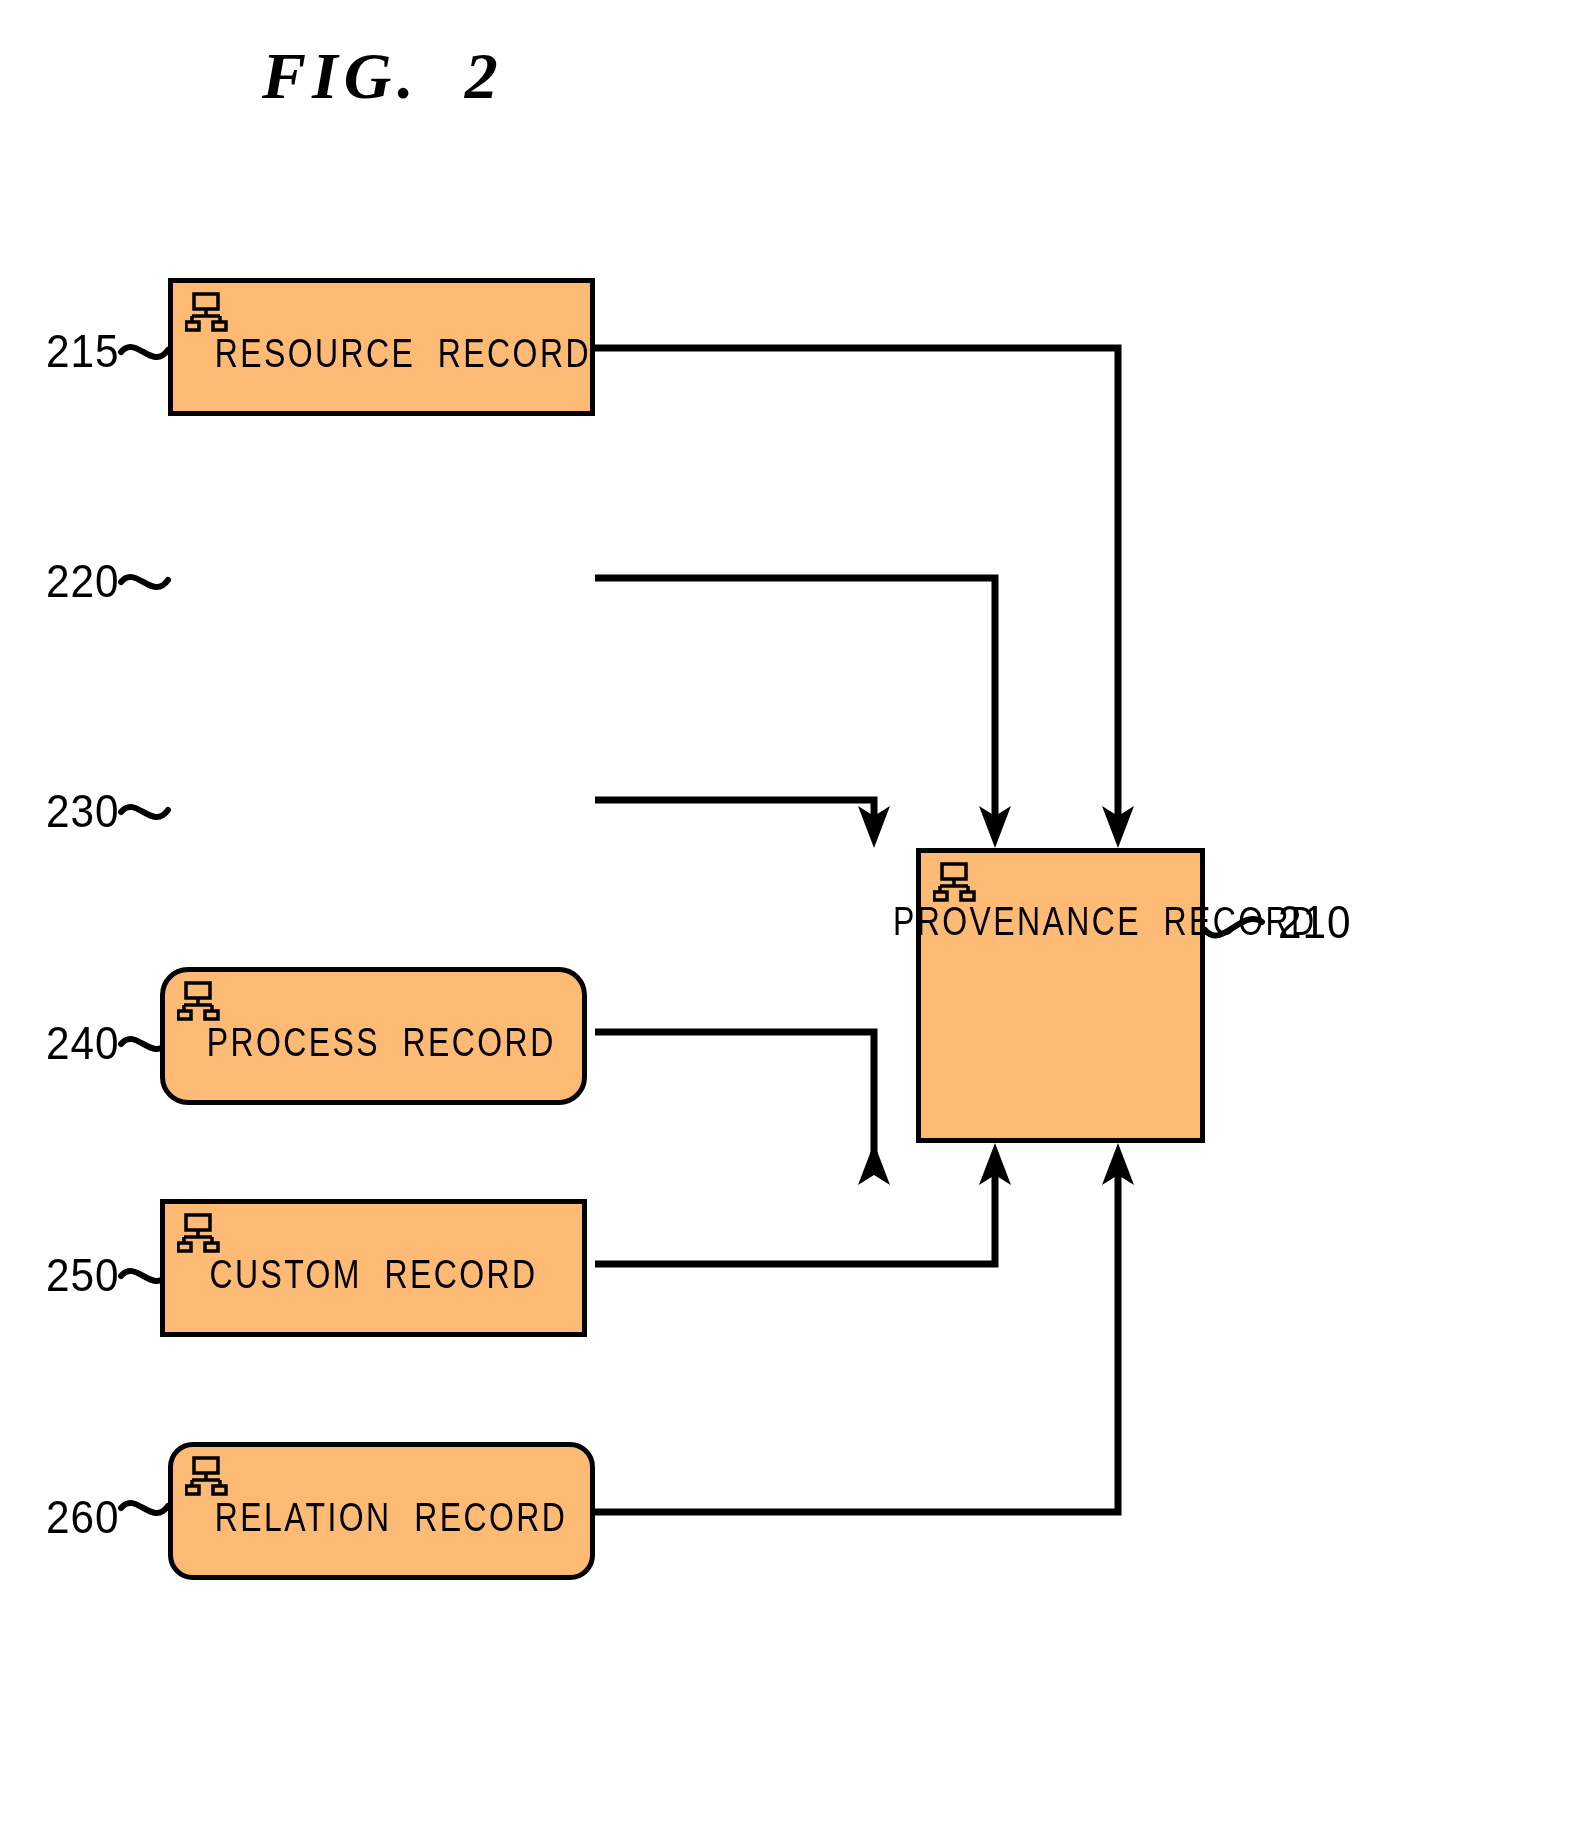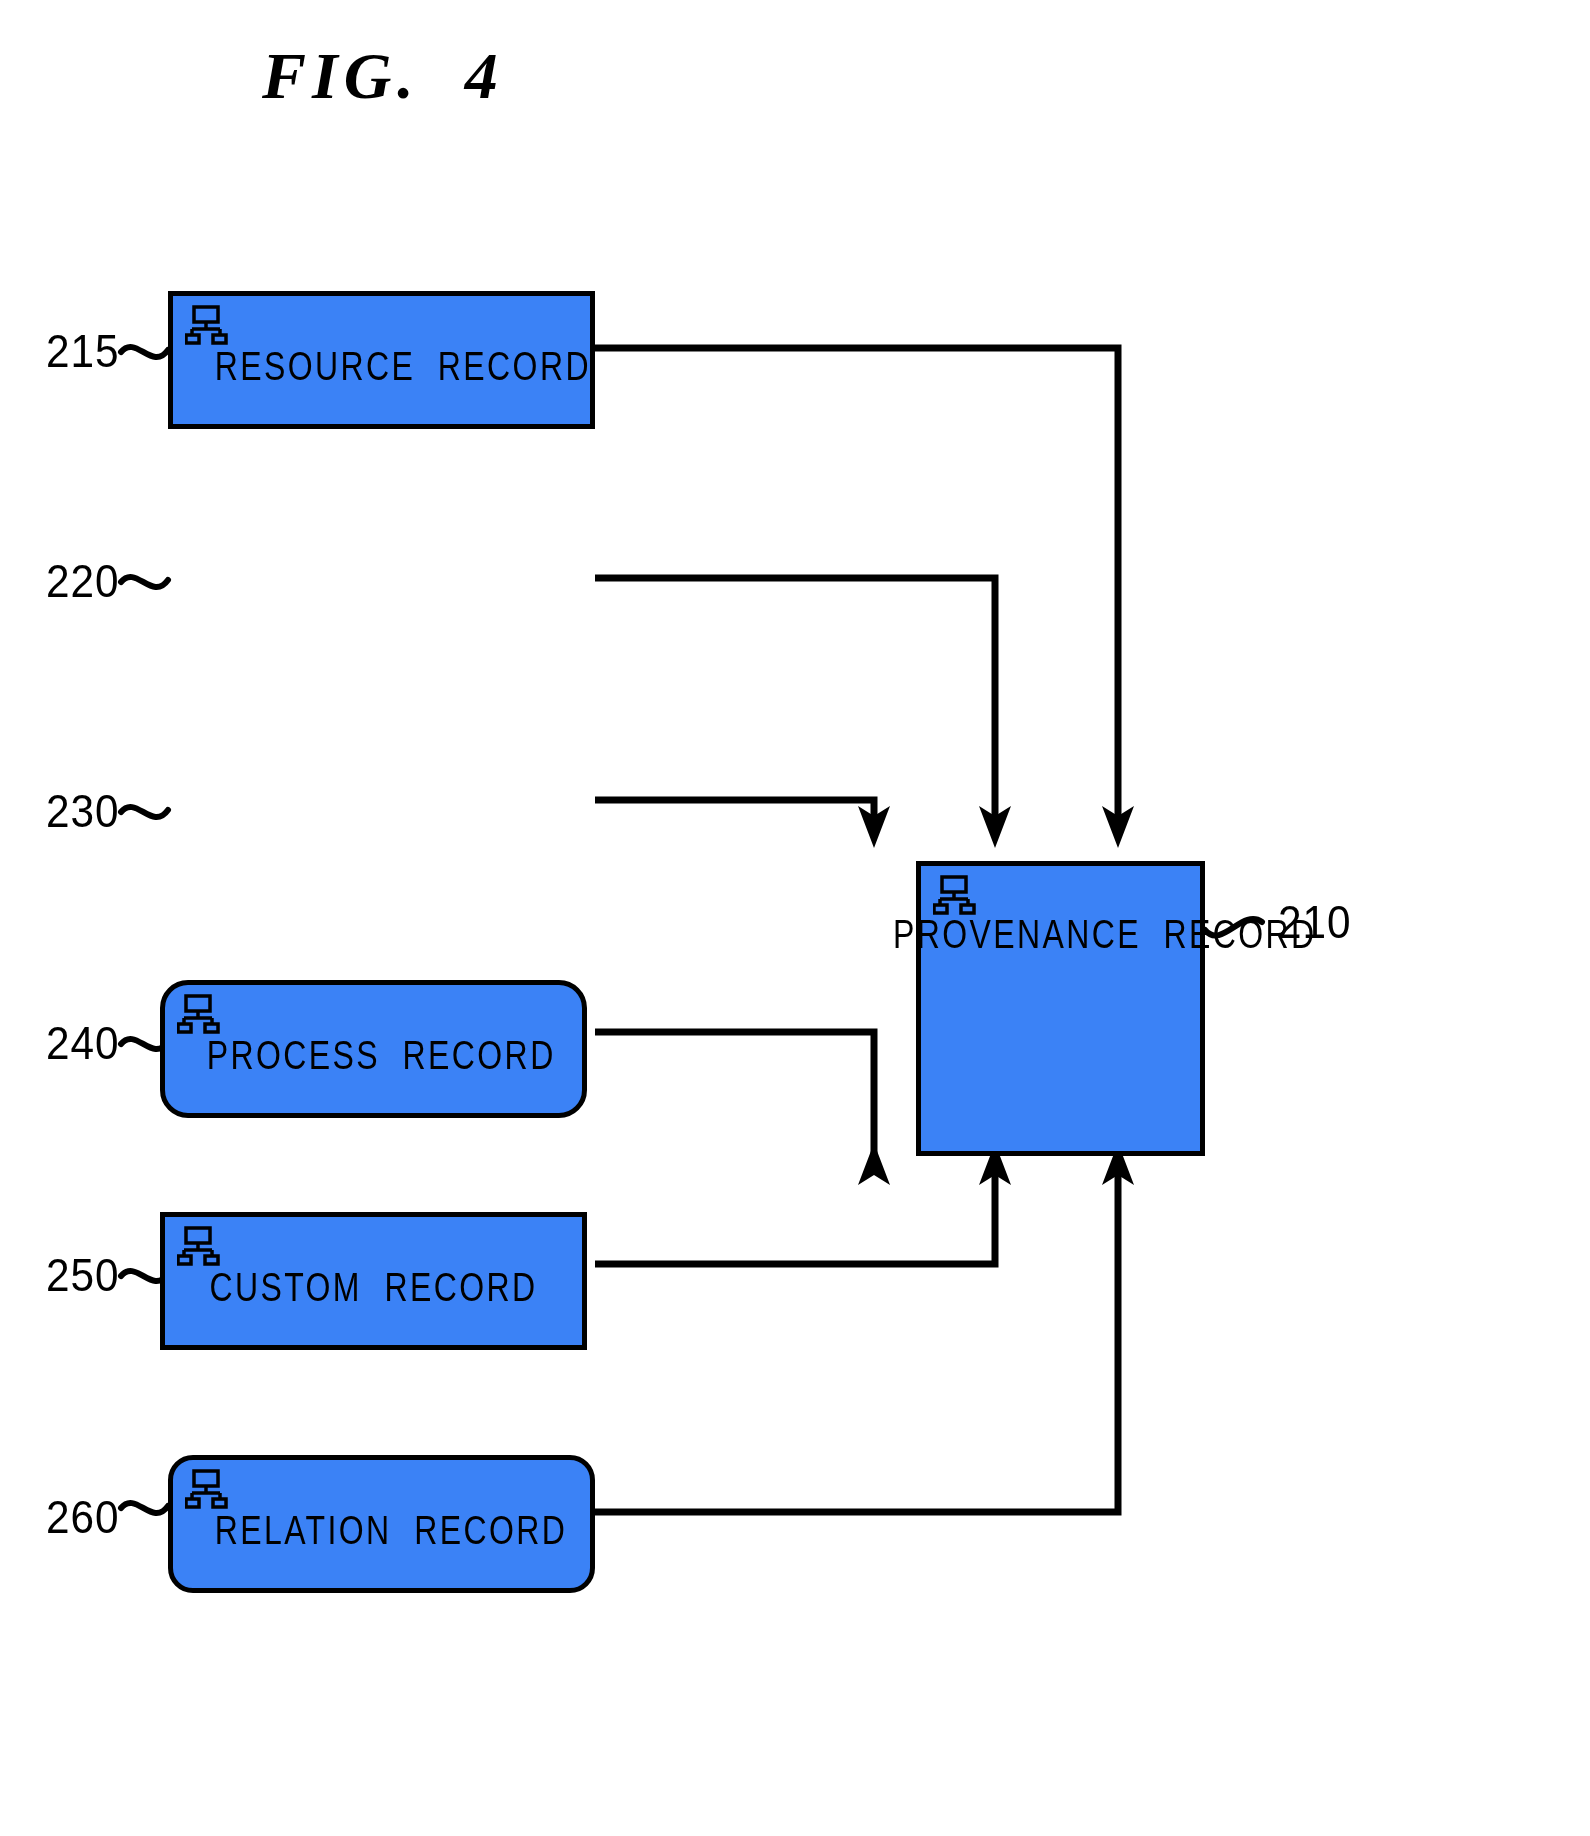--- a/index.html
+++ b/index.html
@@ -26,22 +26,21 @@
     font-weight: 700;
     font-size: 66px;
     letter-spacing: 6px;
     color: #000000;
     white-space: pre;
   }
   .node-box {
     position: absolute;
     box-sizing: border-box;
     border: 5px solid #000000;
-    background: #3b82f6;
-    margin-top: 13px;
+    background: #fdba74;
   }
   .node-label {
     position: absolute;
     left: 0;
     right: 0;
     text-align: center;
     font-family: "Liberation Sans", sans-serif;
     font-size: 40px;
     font-weight: 400;
     letter-spacing: 3px;
@@ -73,21 +72,21 @@
     width: 1590px;
     height: 1836px;
     pointer-events: none;
   }
 </style>
 </head>
 <body>
 
 <div id="figure">
 
-  <div id="fig-title">FIG.  4</div>
+  <div id="fig-title">FIG.  2</div>
 
   <svg class="overlay" viewBox="0 0 1590 1836" xmlns="http://www.w3.org/2000/svg">
     <g stroke="#000000" stroke-width="7" fill="none">
 
       <path d="M 595 348 L 1118 348 L 1118 830"></path>
 
       <path d="M 595 578 L 995 578 L 995 830"></path>
 
       <path d="M 595 800 L 874 800 L 874 830"></path>
 

